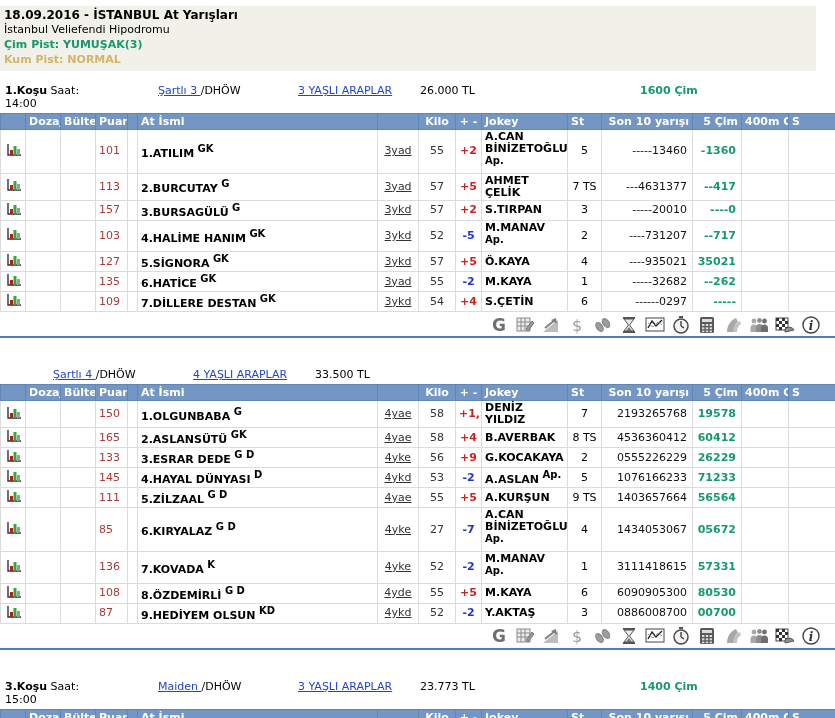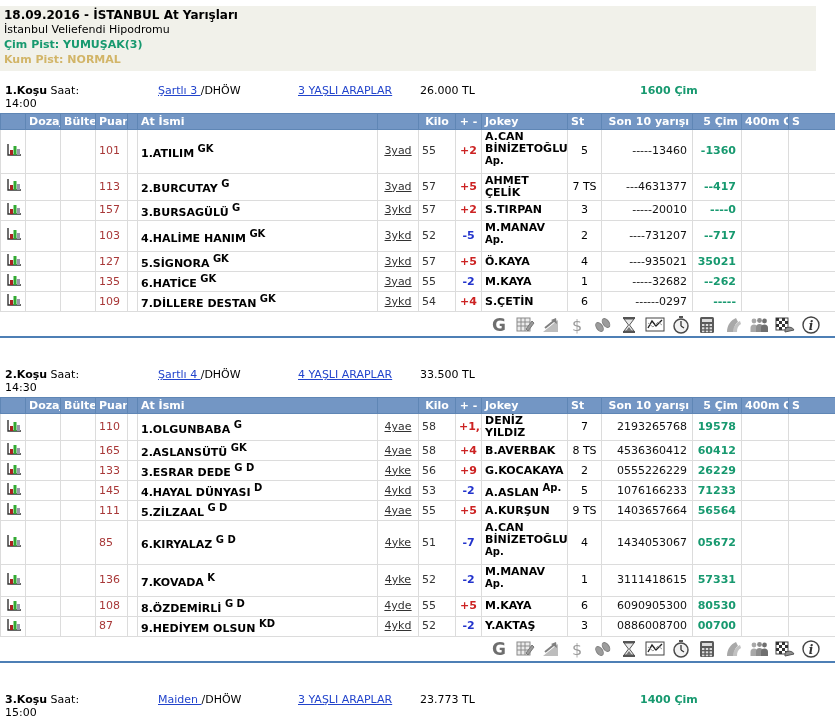--- a/index.html
+++ b/index.html
@@ -36,21 +36,21 @@
   .race-table thead th.ar { text-align:right; }
   .race-table td {
     border:1px solid #dcdcdc; padding:1px 3px; height:15px; vertical-align:middle;
     overflow:hidden; font-size:11px; line-height:12px;
   }
   td.c-icon { text-align:center; padding:1px 0; }
   td.c-puan { text-align:right; color:#a83838; padding-right:16px; }
   td.c-name { font-weight:bold; white-space:nowrap; }
   td.c-name sup, td.c-jockey sup { font-size:10px;text-align:right; }
   td.c-age { text-align:center; color:#333;text-decoration:underline; }
-  td.c-kilo { color:#333; }
+  td.c-kilo { text-align:center; color:#333; }
   td.c-diff { text-align:center; font-weight:bold; }
   td.c-diff.plus { color:#cc2222; }
   td.c-diff.minus { color:#2233cc; }
   td.c-jockey { font-weight:bold; }
   td.c-st { text-align:center; }
   td.c-son10 { text-align:right; padding-right:5px; color:#111; }
   td.c-cim5 { text-align:right; padding-right:5px; font-weight:bold; color:#17996f; }
 
   
   .icons-row { display:flex; justify-content:flex-end; align-items:center; gap:6px; padding:3px 14px 2px 0; height:24px; }
@@ -382,21 +382,20 @@
           <svg width="20" height="20" viewBox="0 0 20 20" xmlns="http://www.w3.org/2000/svg">
             <circle cx="10" cy="10" r="8" fill="#fff" stroke="#444" stroke-width="1.4"></circle>
             <text x="10" y="15" text-anchor="middle" font-family="DejaVu Serif" font-size="12" font-style="italic" font-weight="bold" fill="#333">i</text>
           </svg>
         </span>
       </div>
       <div class="blue-sep"></div>
     </section>
     <section class="race">
       <div class="race-title">
-        <span class="rt-1"><span class="race-no">2.Koşu</span> <span> Saat: 14:30</span></span>
         <span class="rt-2"><a class="race-link">Şartlı 4 </a><span>/DHÖW</span></span>
         <span class="rt-3"><a class="race-link">4 YAŞLI ARAPLAR</a></span>
         <span class="rt-4">33.500 TL</span>
       </div>
       <table class="race-table">
         <colgroup>
           <col style="width: 25px;">
           <col style="width: 35px;">
           <col style="width: 35px;">
           <col style="width: 32px;">
@@ -434,21 +433,21 @@
         <tbody>
           <tr>
             <td class="c-icon"><svg width="17" height="14" viewBox="0 0 17 14" xmlns="http://www.w3.org/2000/svg">
                 <path d="M3 1 V12 H16" stroke="#333" stroke-width="1.4" fill="none"></path>
                 <rect x="5" y="7" width="3" height="5" fill="#a22"></rect>
                 <rect x="8.5" y="3" width="3" height="9" fill="#3a3"></rect>
                 <rect x="12" y="6" width="3" height="6" fill="#99a"></rect>
               </svg></td>
             <td class="c-dozaj"></td>
             <td class="c-bulten"></td>
-            <td class="c-puan">110</td>
+            <td class="c-puan">150</td>
             <td class="c-spacer"></td>
             <td class="c-name">1.OLGUNBABA<sup> G</sup></td>
             <td class="c-age">4yae</td>
             <td class="c-kilo">58</td>
             <td class="c-diff plus">+1,5</td>
             <td class="c-jockey">DENİZ YILDIZ</td>
             <td class="c-st">7</td>
             <td class="c-son10">2193265768</td>
             <td class="c-cim5">19578</td>
             <td class="c-400m"></td>
@@ -548,21 +547,21 @@
                 <rect x="5" y="7" width="3" height="5" fill="#a22"></rect>
                 <rect x="8.5" y="3" width="3" height="9" fill="#3a3"></rect>
                 <rect x="12" y="6" width="3" height="6" fill="#99a"></rect>
               </svg></td>
             <td class="c-dozaj"></td>
             <td class="c-bulten"></td>
             <td class="c-puan">85</td>
             <td class="c-spacer"></td>
             <td class="c-name">6.KIRYALAZ<sup> G D</sup></td>
             <td class="c-age">4yke</td>
-            <td class="c-kilo">51</td>
+            <td class="c-kilo">27</td>
             <td class="c-diff minus">-7</td>
             <td class="c-jockey">A.CAN BİNİZETOĞLU<sup> Ap.</sup></td>
             <td class="c-st">4</td>
             <td class="c-son10">1434053067</td>
             <td class="c-cim5">05672</td>
             <td class="c-400m"></td>
             <td class="c-s"></td>
           </tr>
           <tr>
             <td class="c-icon"><svg width="17" height="14" viewBox="0 0 17 14" xmlns="http://www.w3.org/2000/svg">

